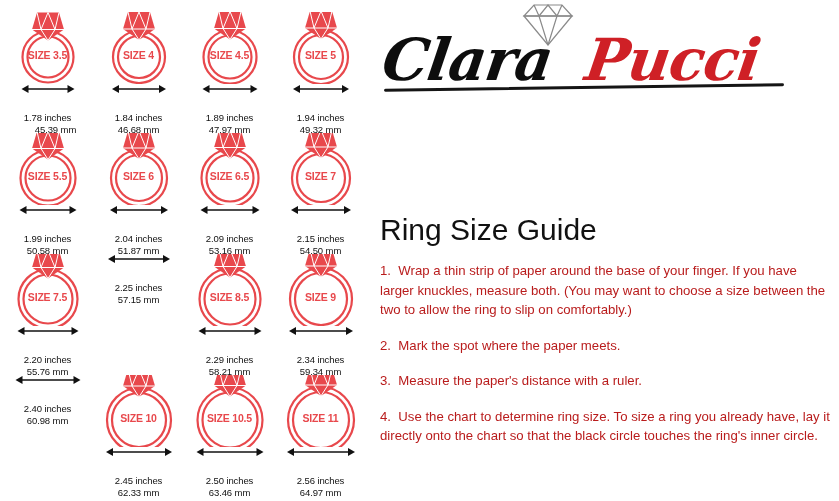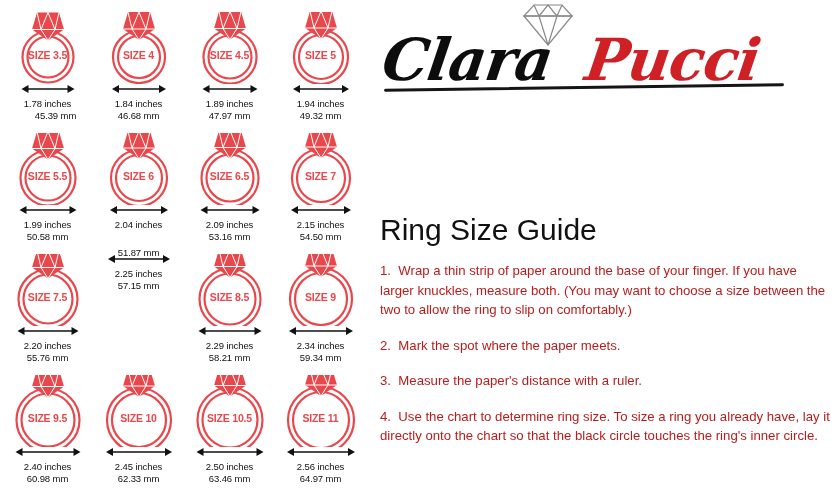--- a/index.html
+++ b/index.html
@@ -68,21 +68,21 @@
     width: 86px;
     height: 13px;
     position: relative;
     margin-top: -2px;
   }
   .meas {
     text-align: center;
     font-size: 9.5px;
     line-height: 11.5px;
     color: #111;
-    margin-top: 3px;
+    margin-top: 17px;
     letter-spacing: -0.1px;
   }
 
   
   #right-panel {
     position: absolute;
     left: 368px;
     top: 0;
     width: 471px;
     height: 501px;
@@ -321,21 +321,21 @@
           <div class="size-label" style="top: 37px;">SIZE 6</div>
         </div>
         <div class="arrow-row"><svg width="86" height="13" viewBox="0 0 86 13">
             <g stroke="#111" stroke-width="1.4" fill="#111">
               <line x1="19" y1="6" x2="67" y2="6"></line>
               <polygon points="14,6 21,2 21,10" stroke="none"></polygon>
               <polygon points="72,6 65,2 65,10" stroke="none"></polygon>
             </g>
           </svg></div>
         <div class="meas">2.04 inches</div>
-        <div class="meas" style="margin-top: 16px;">51.87 mm</div>
+        <div class="meas" style="margin-top: 0px;">51.87 mm</div>
       </div>
       <div class="size-cell">
         <div class="ring-wrap">
           <svg width="86" height="72" viewBox="0 0 86 72">
             <g stroke="#e8484c" fill="none" stroke-width="2.2">
               <circle cx="43" cy="45" r="28.5"></circle>
               <circle cx="43" cy="45" r="23.5"></circle>
             </g>
             <g fill="#e8484c">
               <path d="M27 14.5 L32 -2.5 L54 -2.5 L59 14.5 L43 25.5 Z"></path>
@@ -480,38 +480,20 @@
             <g stroke="#111" stroke-width="1.4" fill="#111">
               <line x1="16" y1="6" x2="70" y2="6"></line>
               <polygon points="11,6 18,2 18,10" stroke="none"></polygon>
               <polygon points="75,6 68,2 68,10" stroke="none"></polygon>
             </g>
           </svg></div>
         <div class="meas">2.34 inches</div>
         <div class="meas" style="margin-top: 0px;">59.34 mm</div>
       </div>
       <div class="size-cell">
-        <div class="ring-wrap">
-          <svg width="86" height="72" viewBox="0 0 86 72">
-            <g stroke="#e8484c" fill="none" stroke-width="2.2">
-              <circle cx="43" cy="45" r="31.5"></circle>
-              <circle cx="43" cy="45" r="26.5"></circle>
-            </g>
-            <g fill="#e8484c">
-              <path d="M27 11.5 L32 -5.5 L54 -5.5 L59 11.5 L43 22.5 Z"></path>
-            </g>
-            <g stroke="#ffffff" stroke-width="1" fill="none">
-              <path d="M27 11.5 L59 11.5"></path>
-              <path d="M32 -5.5 L36 11.5 L43 22.5"></path>
-              <path d="M54 -5.5 L50 11.5 L43 22.5"></path>
-              <path d="M36 11.5 L43 -5.5 L50 11.5"></path>
-            </g>
-          </svg>
-          <div class="size-label" style="top: 37px;">SIZE 9.5</div>
-        </div>
         <div class="arrow-row"><svg width="86" height="13" viewBox="0 0 86 13">
             <g stroke="#111" stroke-width="1.4" fill="#111">
               <line x1="15.5" y1="6" x2="70.5" y2="6"></line>
               <polygon points="10.5,6 17.5,2 17.5,10" stroke="none"></polygon>
               <polygon points="75.5,6 68.5,2 68.5,10" stroke="none"></polygon>
             </g>
           </svg></div>
         <div class="meas">2.40 inches</div>
         <div class="meas" style="margin-top: 0px;">60.98 mm</div>
       </div>

